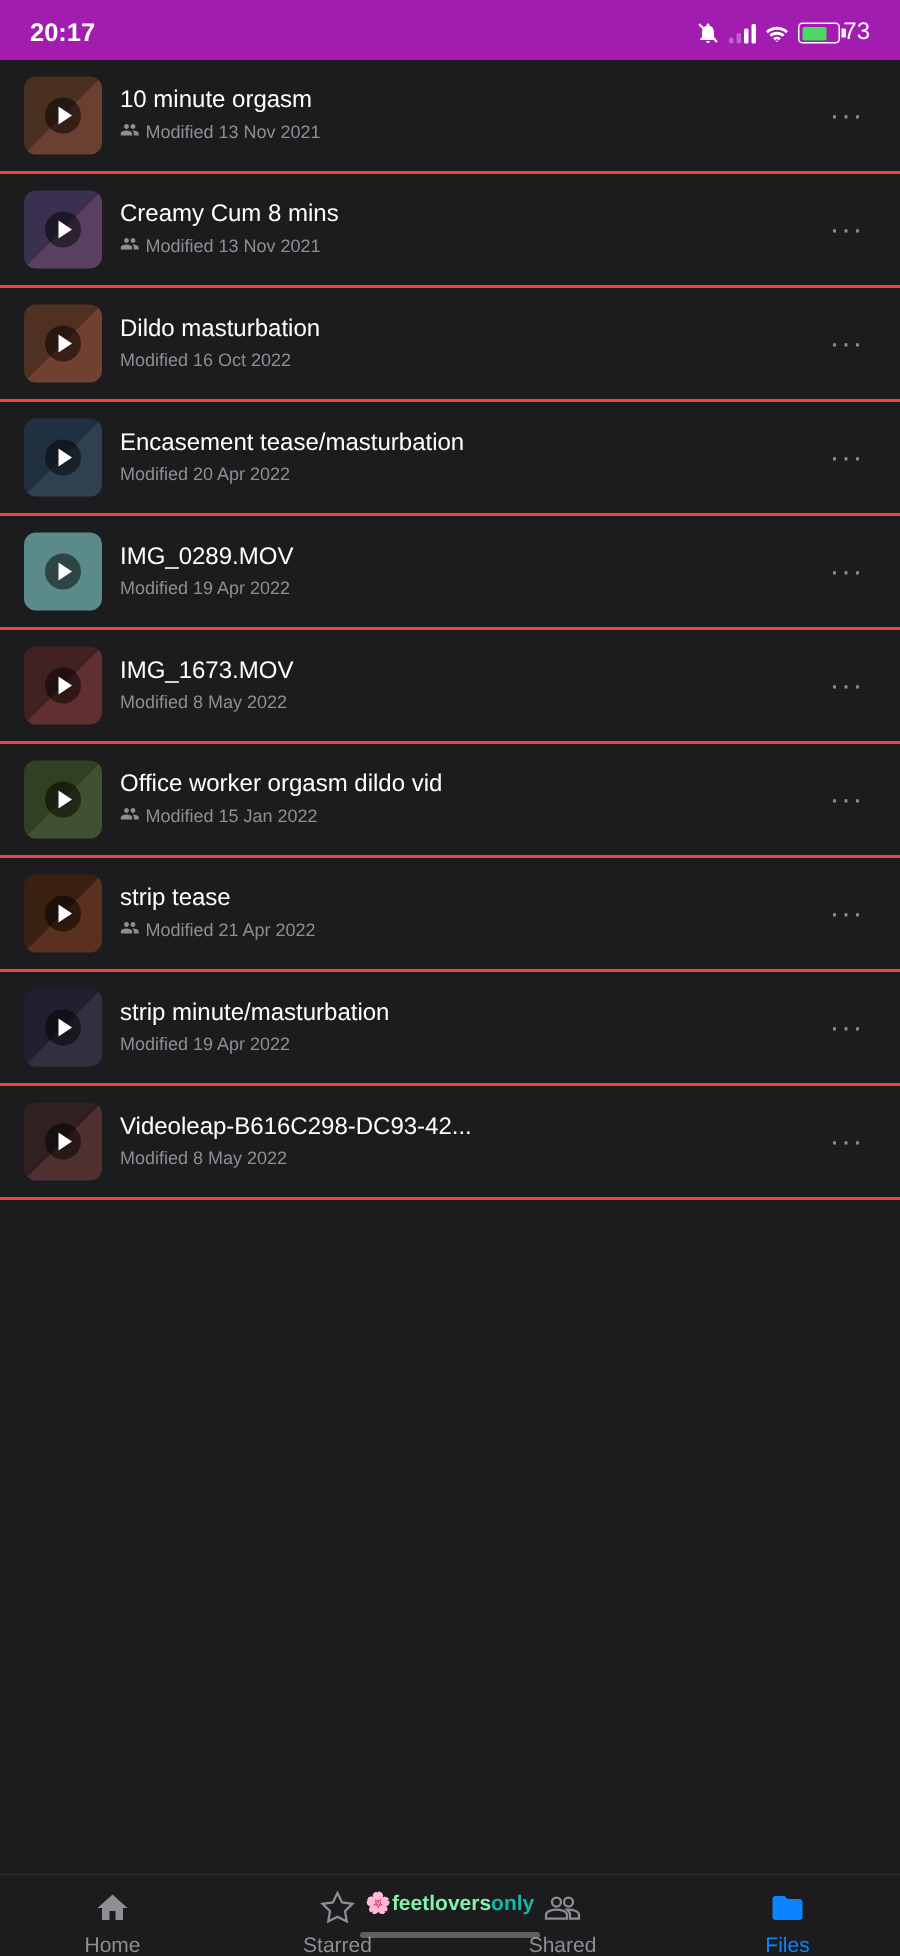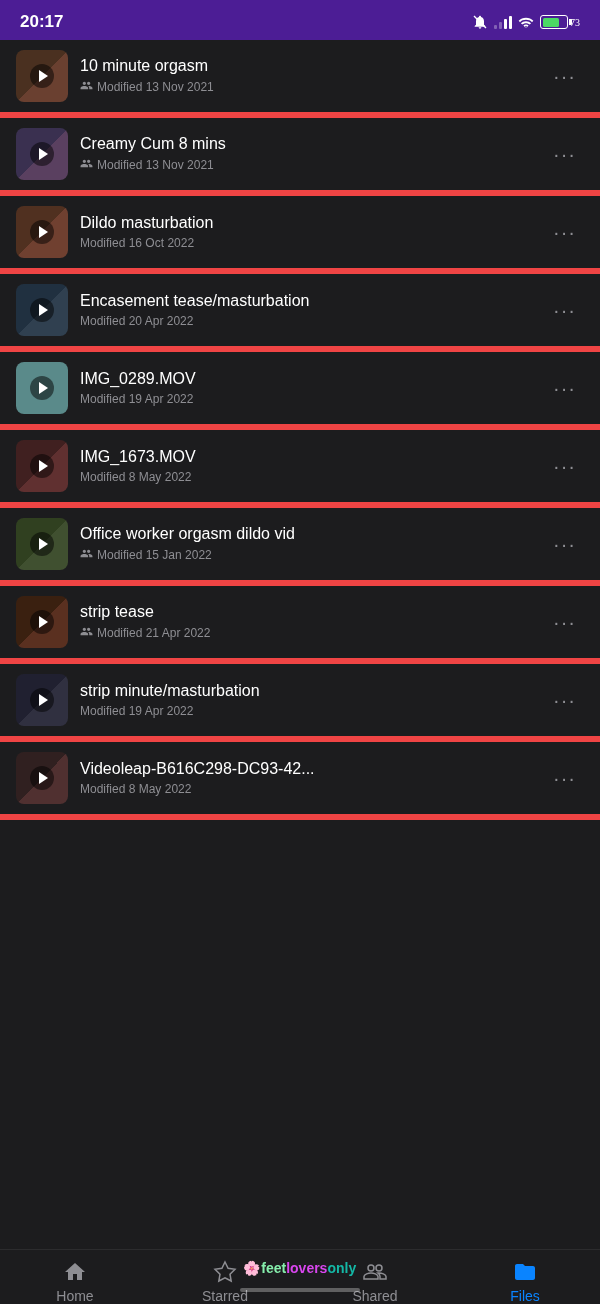--- a/index.html
+++ b/index.html
@@ -13,21 +13,21 @@
       overflow-x: hidden;
       position: relative;
     }
 
     
     .status-bar {
       display: flex;
       justify-content: space-between;
       align-items: center;
       padding: 12px 20px 8px;
-      background: #4c1d95;
+      background: #a21caf;
     }
     .status-time {
       font-size: 17px;
       font-weight: 600;
       color: #fff;
     }
     .status-icons {
       display: flex;
       align-items: center;
       gap: 6px;
@@ -61,37 +61,36 @@
       background: #fff;
       border-radius: 0 1px 1px 0;
     }
     .battery-fill {
       height: 100%;
       background: #4cd964;
       border-radius: 1.5px;
       width: 73%;
     }
     .battery-text {
-      font-size: 10px;
+      font-size: 16px;
       color: #fff;
       font-weight: 500;
-      font-family: Liberation Serif, serif;
     }
 
     
     .file-list {
       padding: 0;
       background: #1c1c1e;
     }
 
     .file-item {
       display: flex;
       align-items: center;
       padding: 10px 16px;
-      border-bottom: 6px solid #ef4444;
+      border-bottom: 2px solid #ef4444;
       min-height: 76px;
     }
 
     .file-thumb {
       width: 52px;
       height: 52px;
       border-radius: 8px;
       background: #3a3a3c;
       flex-shrink: 0;
       position: relative;
@@ -394,15 +393,15 @@
       <path d="M16 11c1.66 0 2.99-1.34 2.99-3S17.66 5 16 5c-1.66 0-3 1.34-3 3s1.34 3 3 3zm-8 0c1.66 0 2.99-1.34 2.99-3S9.66 5 8 5C6.34 5 5 6.34 5 8s1.34 3 3 3zm0 2c-2.33 0-7 1.17-7 3.5V19h14v-2.5c0-2.33-4.67-3.5-7-3.5zm8 0c-.29 0-.62.02-.97.05 1.16.84 1.97 1.97 1.97 3.45V19h6v-2.5c0-2.33-4.67-3.5-7-3.5z"></path>
     </svg>
     <span class="nav-label">Shared</span>
   </div>
   <div class="nav-item">
     <svg width="24" height="24" viewBox="0 0 24 24" fill="#0a84ff">
       <path d="M10 4H4c-1.1 0-1.99.9-1.99 2L2 18c0 1.1.9 2 2 2h16c1.1 0 2-.9 2-2V8c0-1.1-.9-2-2-2h-8l-2-2z"></path>
     </svg>
     <span class="nav-label active">Files</span>
   </div>
-<div style="position: absolute; bottom: 28px; left: 50%; transform: translateX(-50%); white-space: nowrap; font-size: 14px; font-weight: 700;"><span style="color:#86efac">🌸feet</span><span style="color:#d946ef">lovers</span><span style="color:#14b8a6">only</span></div>
+<div style="position: absolute; bottom: 28px; left: 50%; transform: translateX(-50%); white-space: nowrap; font-size: 14px; font-weight: 700;"><span style="color:#86efac">🌸feet</span><span style="color:#86efac">lovers</span><span style="color:#14b8a6">only</span></div>
     <div style="width: 120px; height: 4px; background: rgb(255, 255, 255); border-radius: 2px; opacity: 0.3; margin: 60px auto 8px; position: absolute; bottom: 4px; left: 50%; transform: translateX(-50%);"></div>
   </div>
 
 </body></html>

